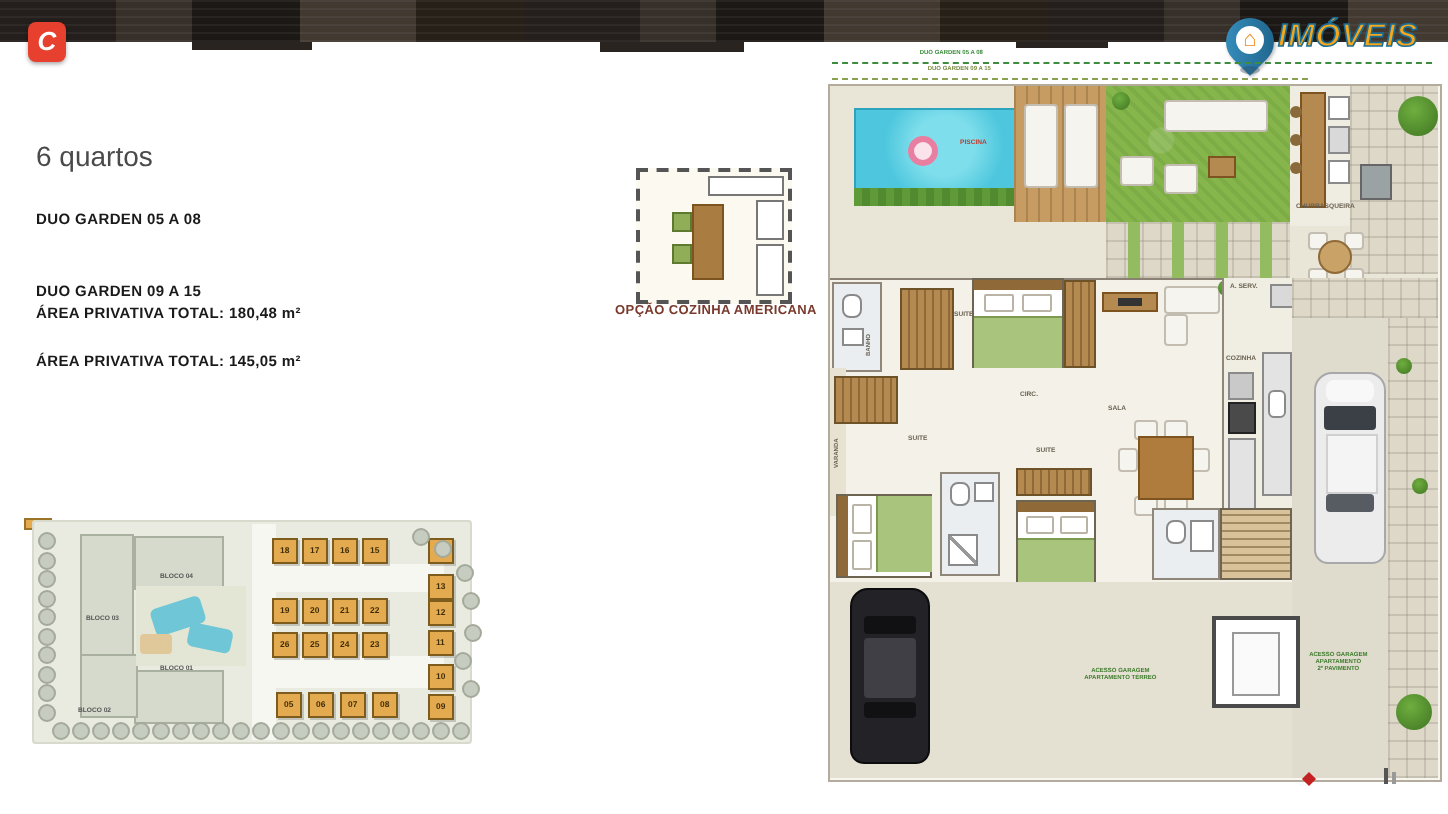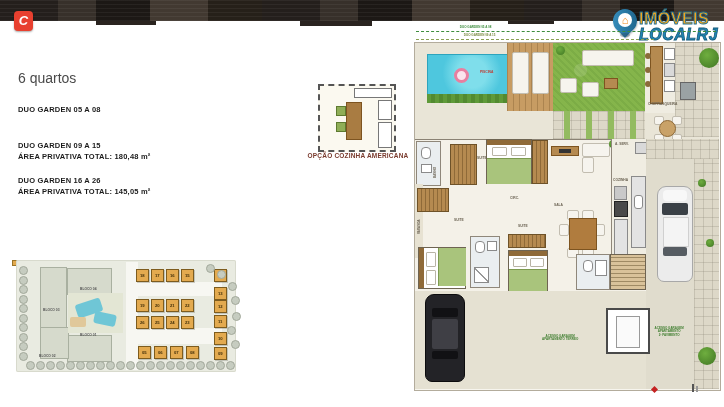--- a/index.html
+++ b/index.html
@@ -17,21 +17,21 @@
   #calper{left:14px;top:11px;width:19px;height:20px;background:#e8402f;border-radius:4px;
     color:#fff;font-weight:700;font-style:italic;font-size:13px;text-align:center;line-height:19px;
     box-shadow:0 1px 2px rgba(0,0,0,.35);}
   
   #pin{left:613px;top:9px;width:24px;height:24px;border-radius:50% 50% 50% 0;
     transform:rotate(-45deg);background:linear-gradient(135deg,#3a93c2,#1b5f86);
     box-shadow:0 1px 2px rgba(0,0,0,.3);}
   #pin-inner{left:618px;top:13px;width:14px;height:14px;border-radius:50%;background:#fff;
     color:#f08a1d;font-size:11px;line-height:14px;text-align:center;font-weight:700;}
   #pin-tail{left:620px;top:33px;width:10px;height:4px;border-radius:50%;background:rgba(40,70,90,.35);}
-  .logo-line1{left:639px;top:10px;font-size:16px;font-weight:800;color:#f7a71b;
+  .logo-line1{left:639px;top:10px;font-size:16px;font-weight:800;font-style:italic;color:#f7a71b;
     letter-spacing:.5px;-webkit-text-stroke:.8px #1b6e95;}
   .logo-line2{left:639px;top:26px;font-size:16px;font-weight:800;font-style:italic;color:#2187b5;
     letter-spacing:.5px;-webkit-text-stroke:.8px #14597a;}
   #logo-sub{left:656px;top:45px;width:52px;height:3px;border-radius:2px;
     background:repeating-linear-gradient(90deg,#e8902a 0 4px,#b05a14 4px 6px);}
   
   #title{left:18px;top:50px;font-size:18px;letter-spacing:.2px;}
   #title .p1{color:#c96a7c;font-weight:400;}
   #title .p2{color:#ad2f52;font-weight:700;}
   #subtitle{left:18px;top:70px;font-size:14px;color:#4a4a4a;font-weight:500;}
@@ -107,34 +107,32 @@
   <div class="abs wood-blob" style="left:96px;top:21px;width:60px;height:4px;"></div>
   <div class="abs wood-blob" style="left:300px;top:21px;width:72px;height:5px;"></div>
   <div class="abs wood-blob" style="left:508px;top:21px;width:46px;height:3px;"></div>
 
   <div id="calper" class="abs">C</div>
 
   <div id="pin" class="abs"></div>
   <div id="pin-inner" class="abs">⌂</div>
   <div id="pin-tail" class="abs"></div>
   <div class="abs logo-line1">IMÓVEIS</div>
-  <div class="abs logo-line2">LOCALRJ</div>
   <div id="logo-sub" class="abs"></div>
 
   <div id="subtitle" class="abs">6 quartos</div>
 
   <div class="abs unit-block" style="top:104px;">
     <div>DUO GARDEN 05 A 08</div>
   </div>
   <div class="abs unit-block" style="top:140px;">
     <div>DUO GARDEN 09 A 15</div>
     <div>ÁREA PRIVATIVA TOTAL: 180,48 m²</div>
   </div>
   <div class="abs unit-block" style="top:175px;">
-    <div>DUO GARDEN 16 A 26</div>
     <div>ÁREA PRIVATIVA TOTAL: 145,05 m²</div>
   </div>
 
   <div id="inset-box" class="abs">
     <div class="abs" style="left:34px;top:2px;width:36px;height:8px;background:#fff;border:1px solid #777;"></div>
     <div class="abs inset-appl" style="left:58px;top:14px;width:12px;height:18px;"></div>
     <div class="abs inset-appl" style="left:58px;top:36px;width:12px;height:24px;"></div>
   </div>
   <div class="abs inset-counter"></div>
   <div class="abs inset-stool" style="left:336px;top:106px;"></div>

